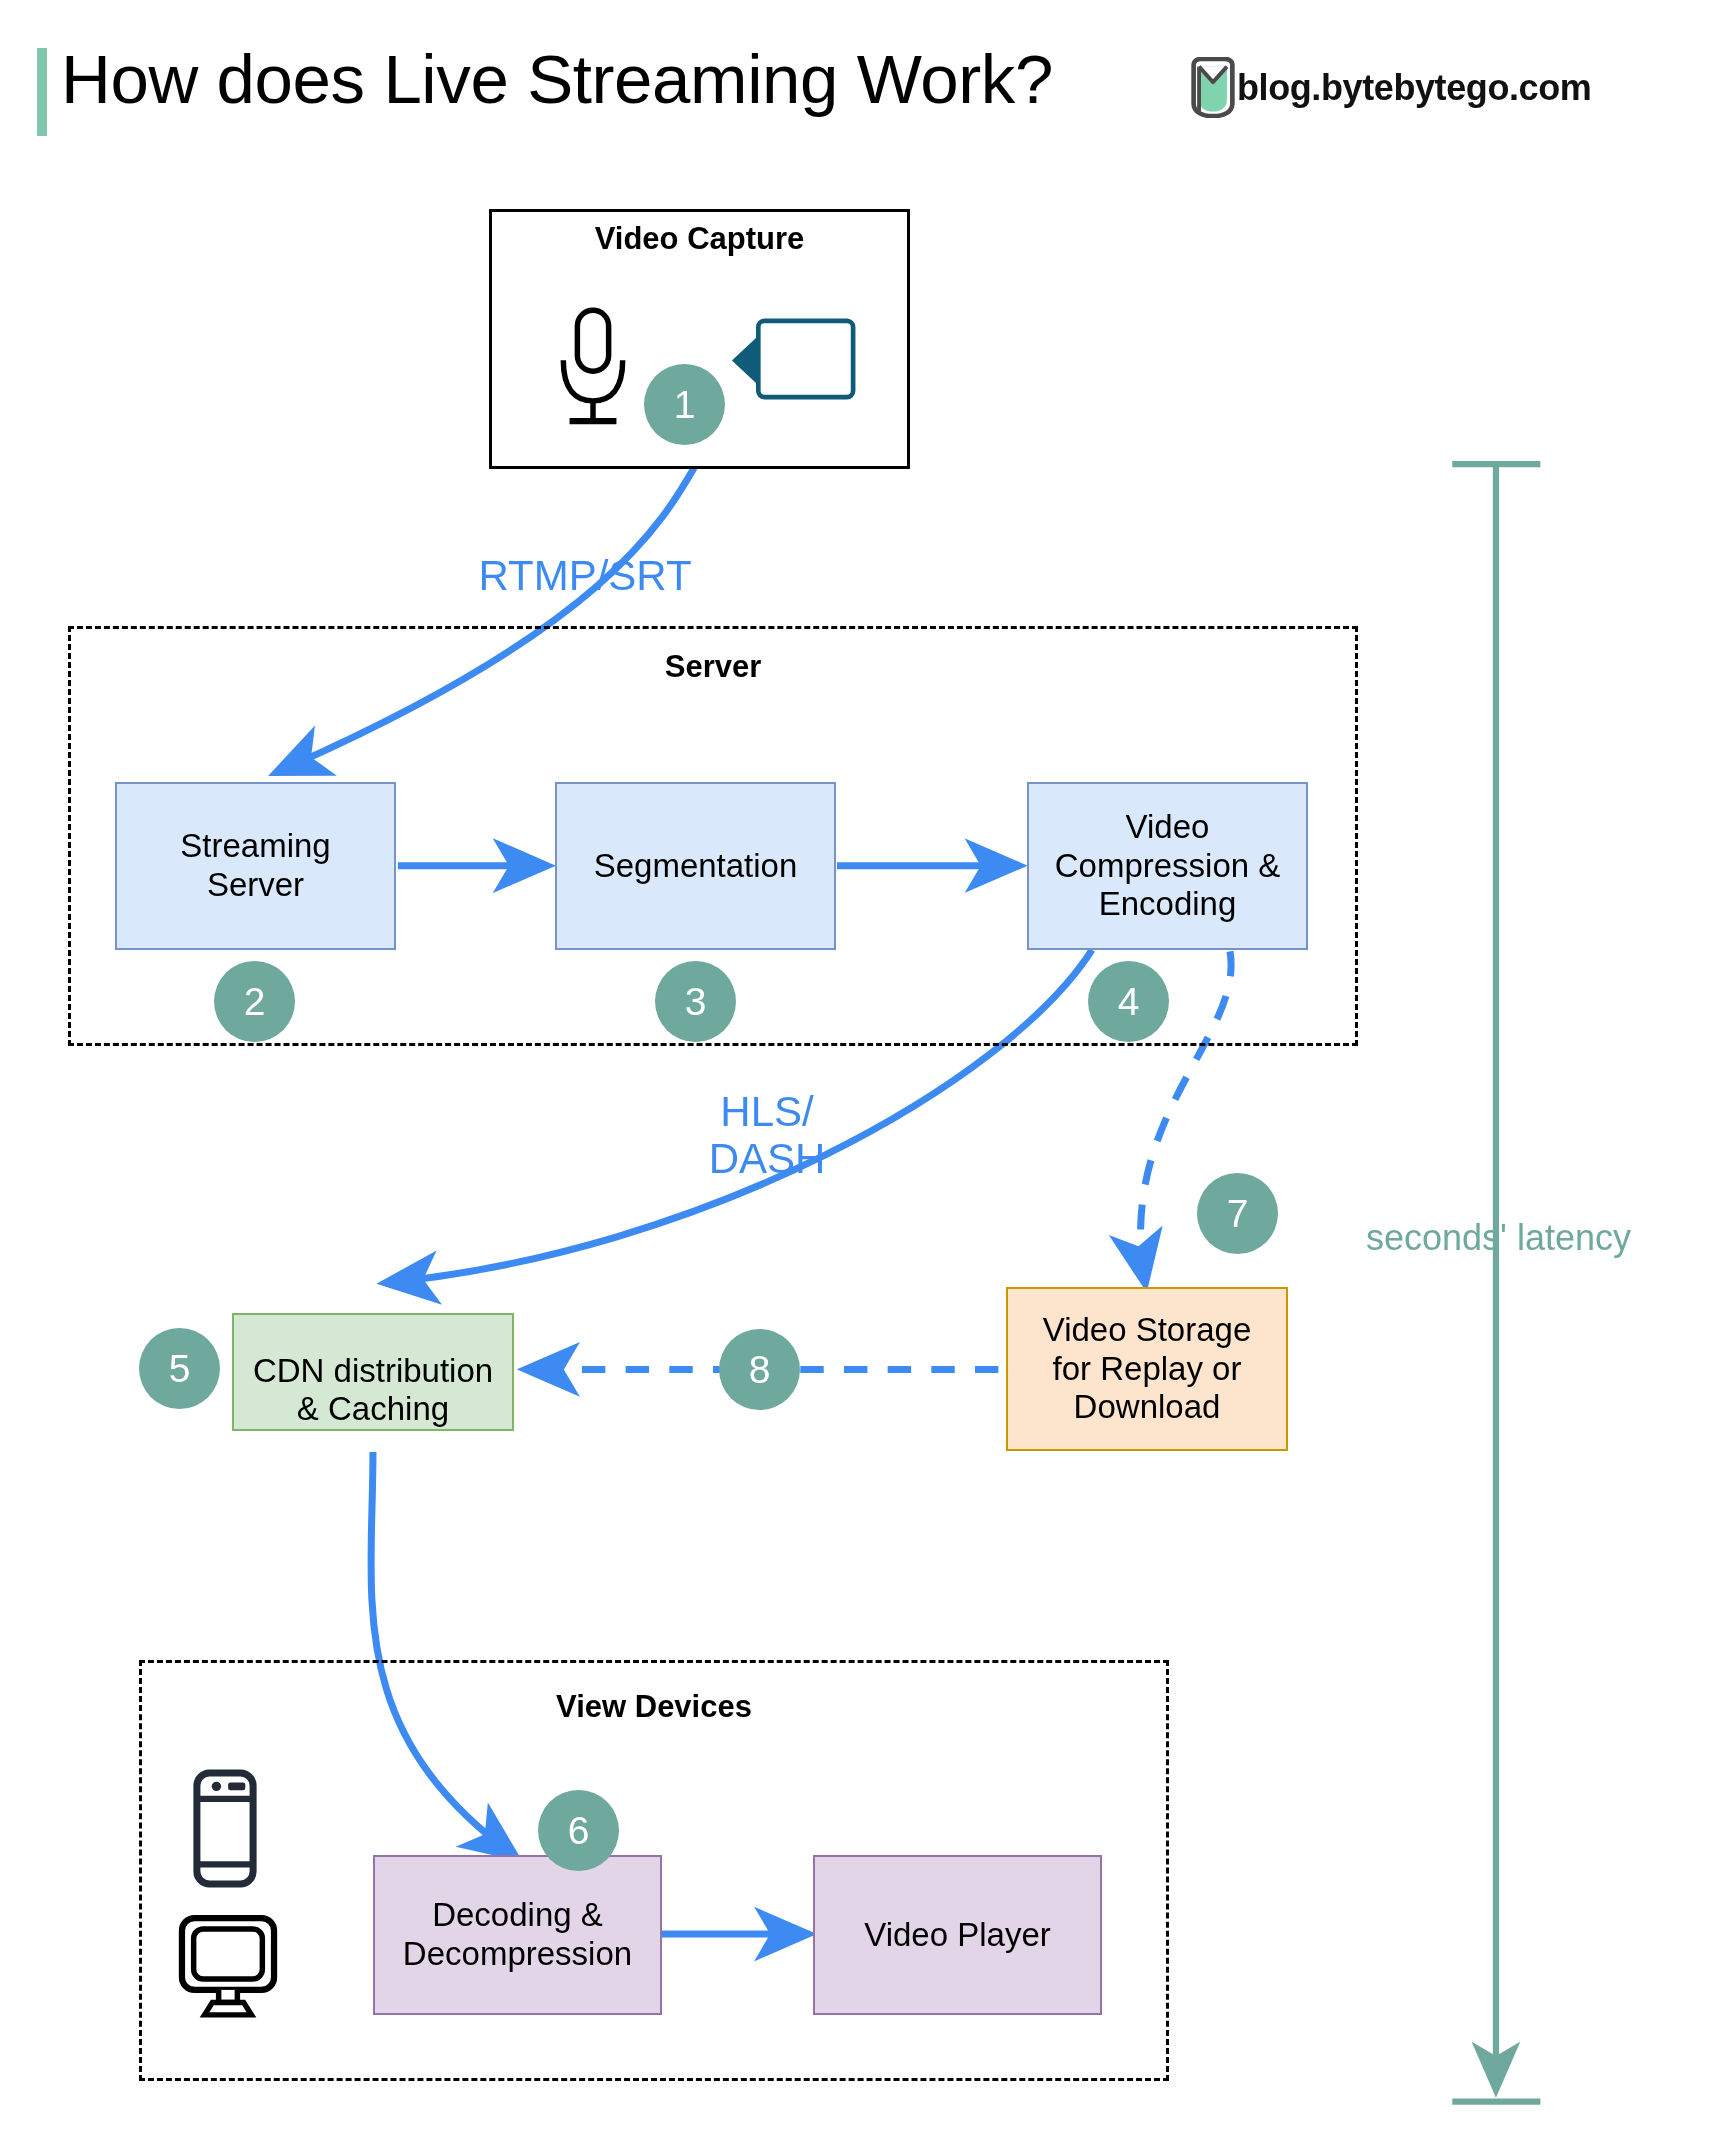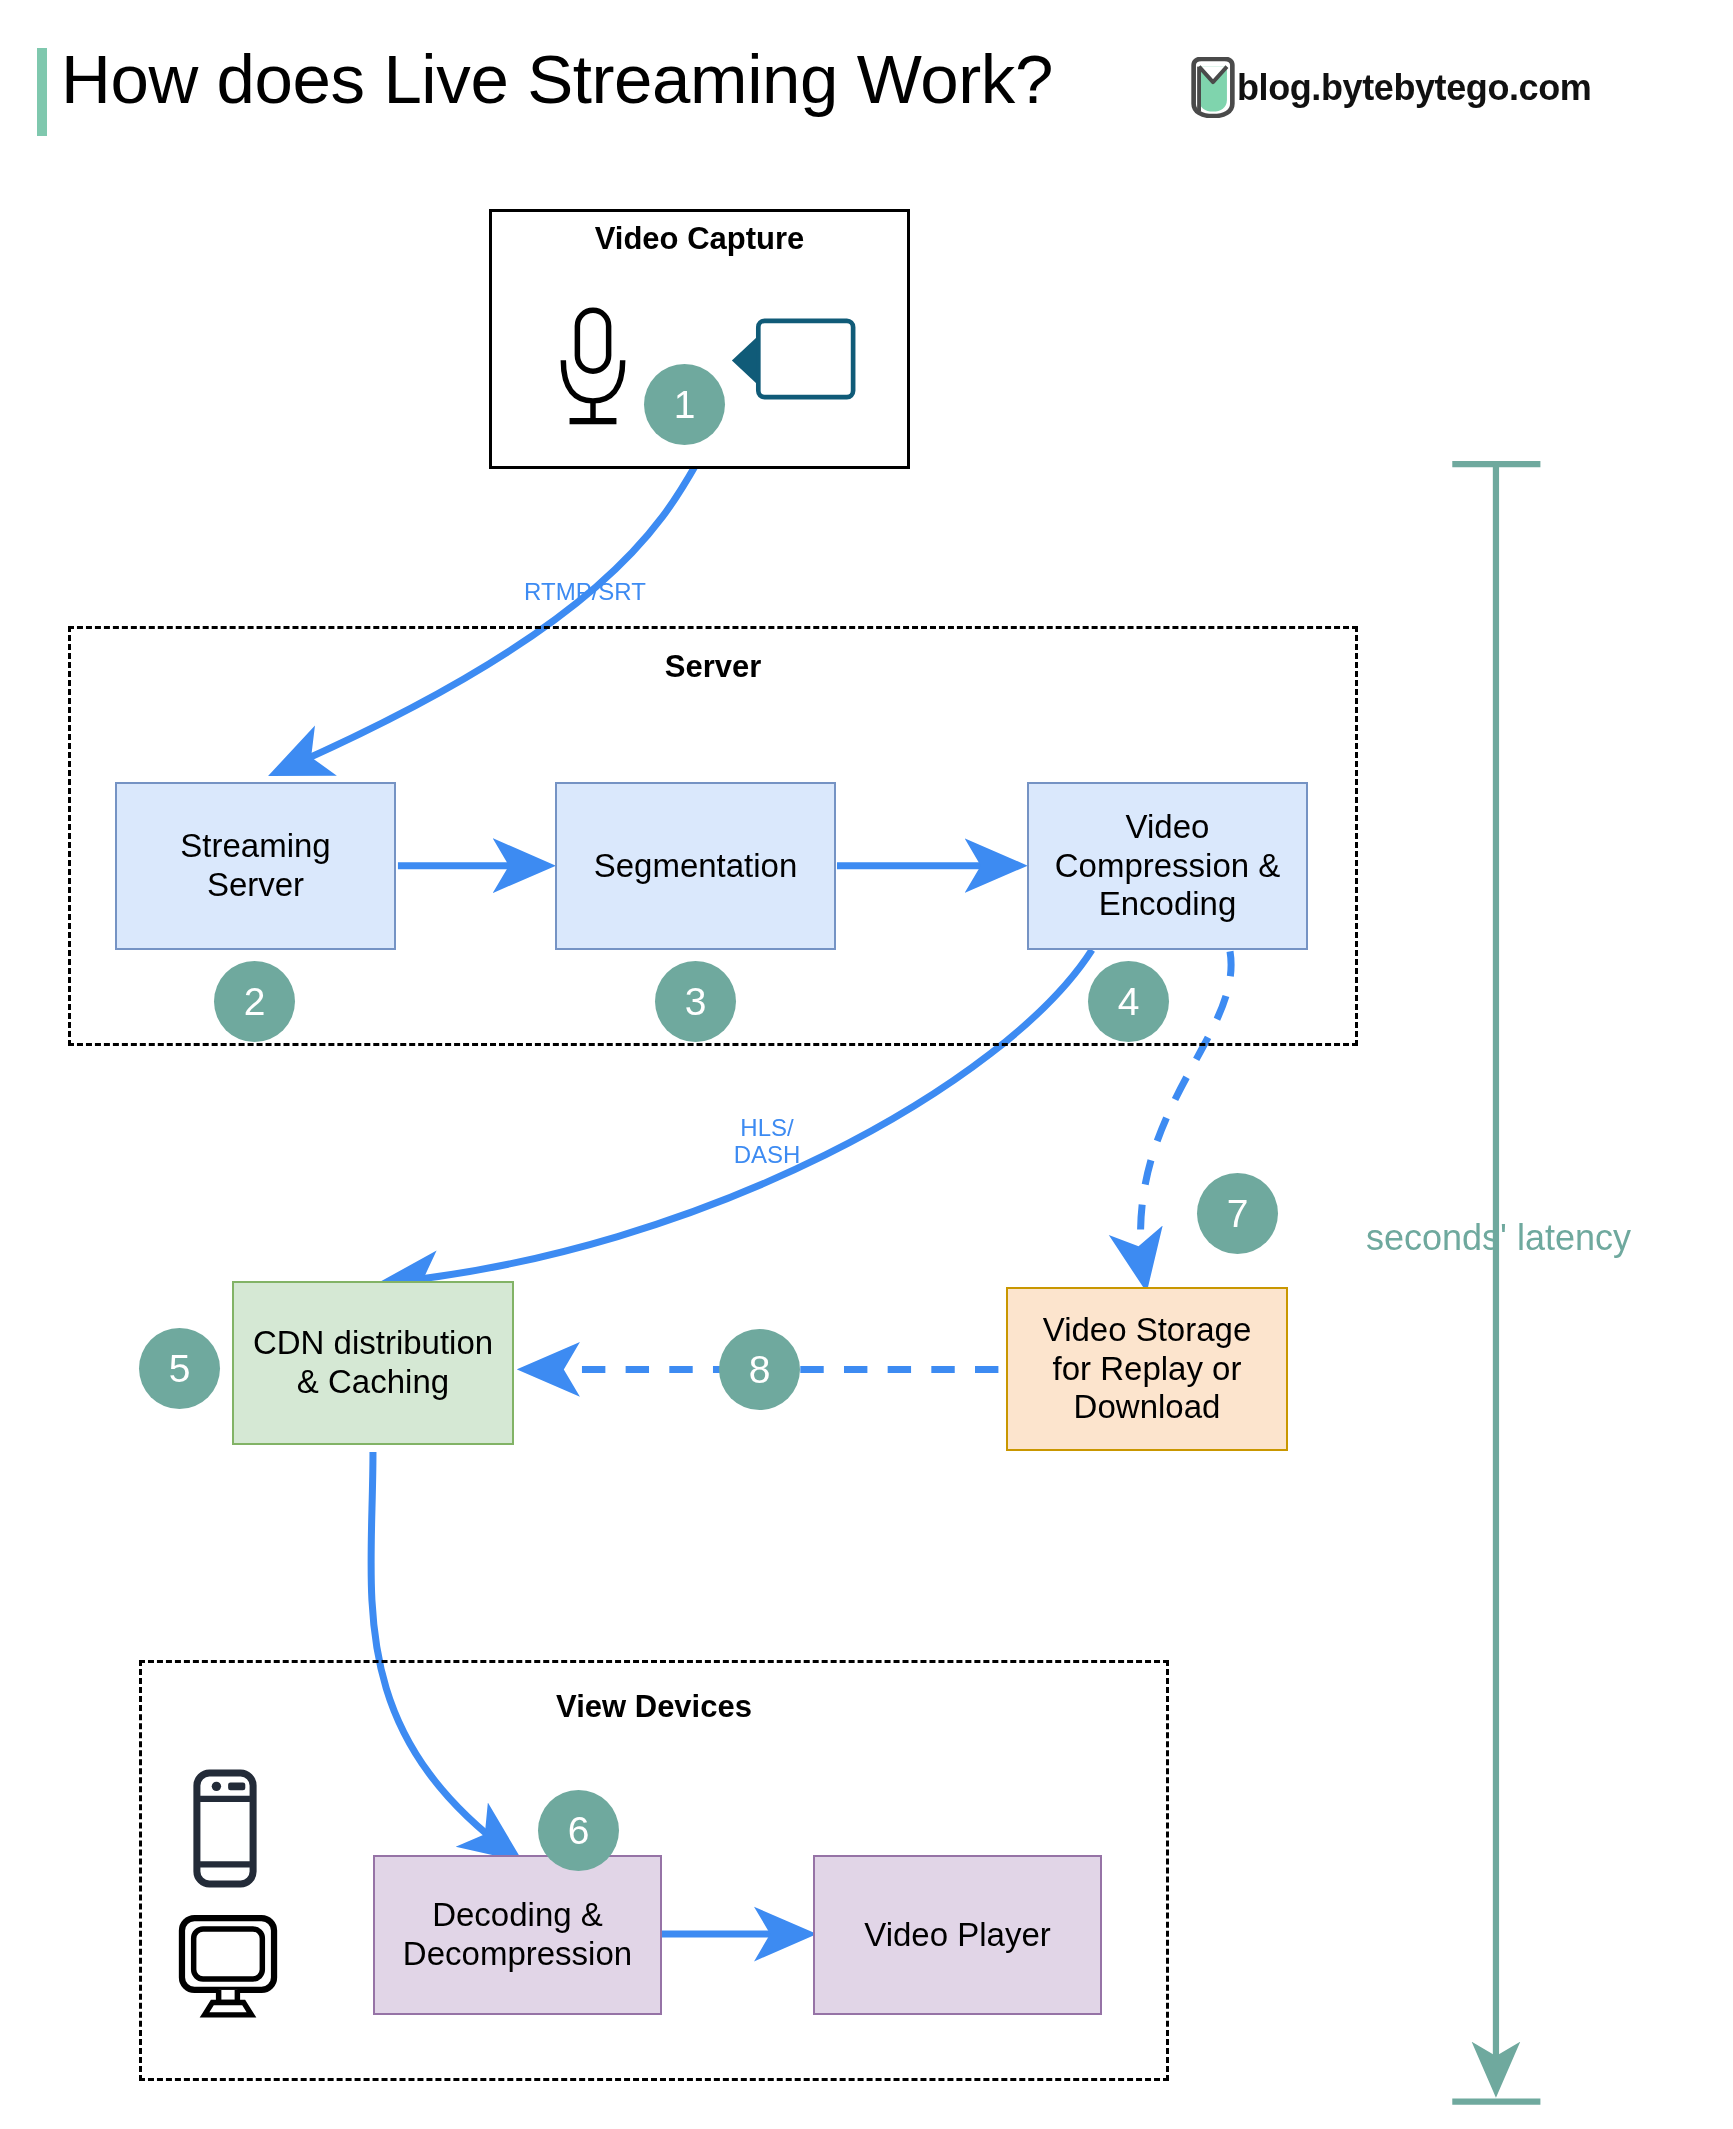--- a/index.html
+++ b/index.html
@@ -115,25 +115,24 @@
     font-size: 39px;
     display: flex;
     align-items: center;
     justify-content: center;
     font-family: "Liberation Sans", sans-serif;
   }
 
   .edge-label {
     position: absolute;
     color: #3d8bf2;
-    font-size: 24px;
+    font-size: 42px;
     text-align: center;
     white-space: pre-line;
     line-height: 1.12;
-    margin-top: 27px;
   }
 
   .latency-label {
     position: absolute;
     color: #6fa99e;
     font-size: 36px;
     white-space: nowrap;
   }
 
   .icon-holder { position: absolute; }
@@ -229,21 +228,21 @@
   <div class="node blue-node" style="left:1027px; top:782px; width:281px; height:168px;">
     <span class="node-label" style="white-space:pre-line;">Video
 Compression &amp;
 Encoding</span>
   </div>
   <div class="step" style="left:1088px; top:961px;">4</div>
 
   <div class="edge-label" style="left:654px; top:1088px; width:226px;">HLS/
 DASH</div>
 
-  <div class="node green-node" style="left:232px; top:1281px; width:282px; height:164px;">
+  <div class="node green-node" style="left:232px; top:1313px; width:282px; height:118px;align-items:flex-end;">
     <span class="node-label" style="white-space:pre-line;">CDN distribution
 &amp; Caching</span>
   </div>
   <div class="step" style="left:139px; top:1328px;">5</div>
 
   <div class="node orange-node" style="left:1006px; top:1287px; width:282px; height:164px;">
     <span class="node-label" style="white-space:pre-line;">Video Storage
 for Replay or
 Download</span>
   </div>

